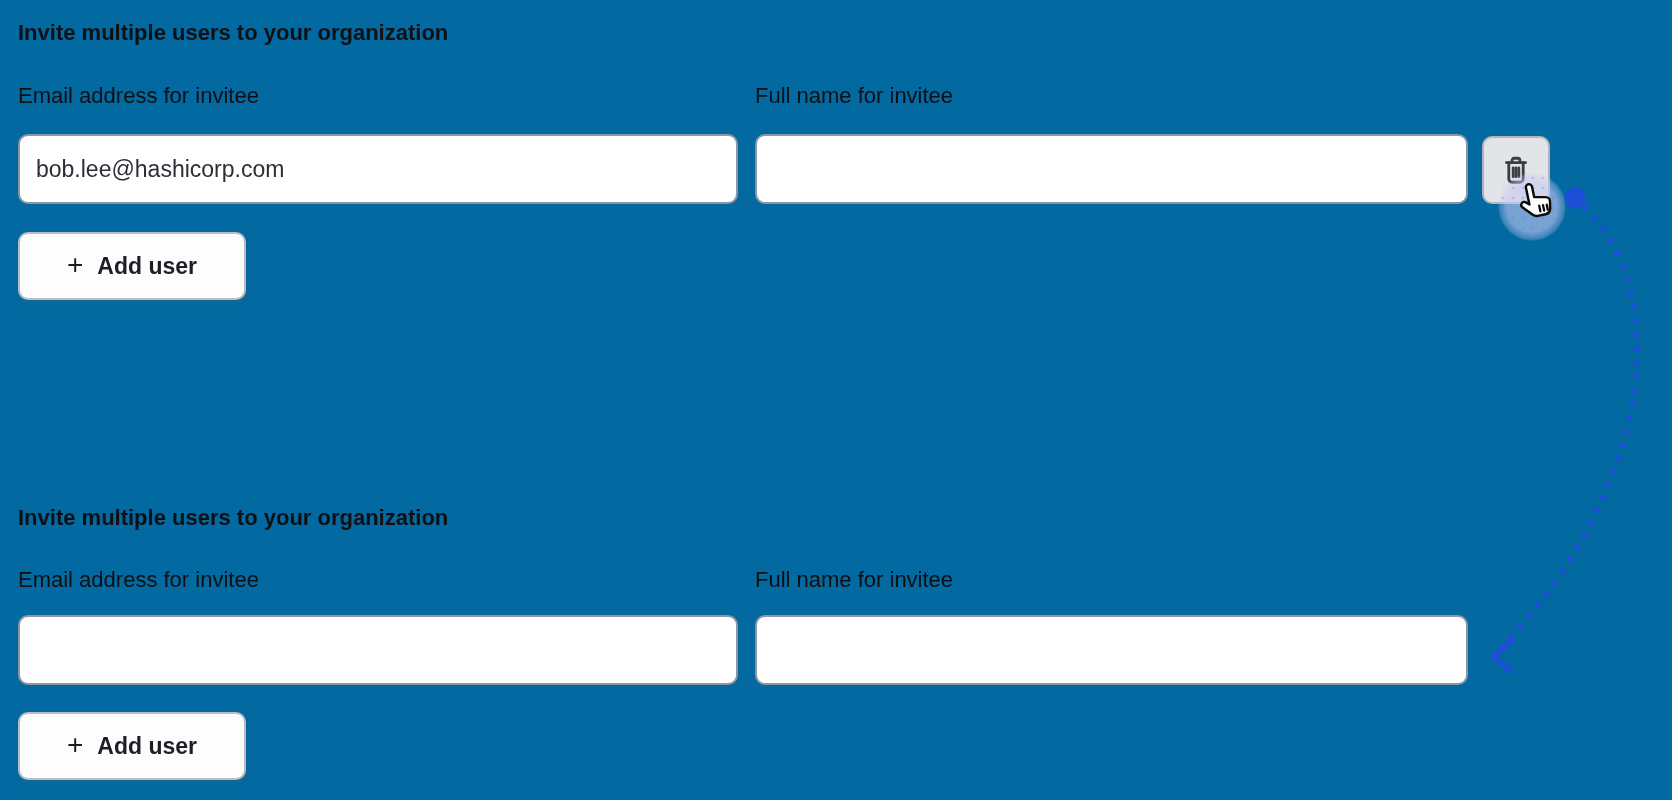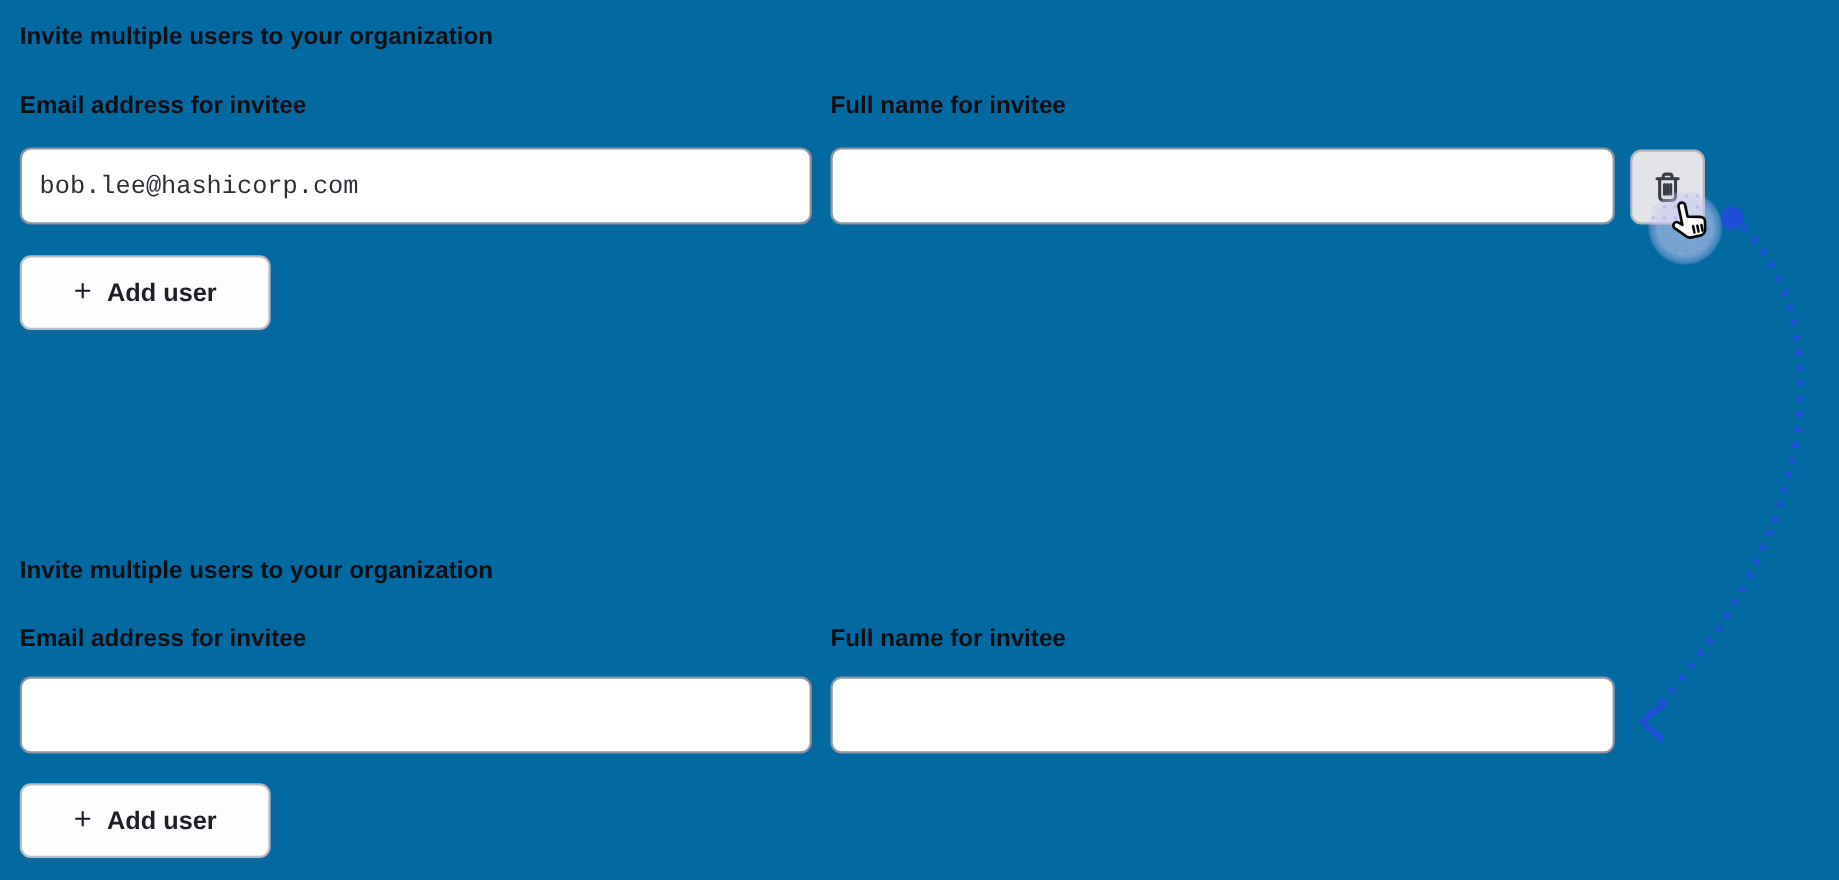--- a/index.html
+++ b/index.html
@@ -15,32 +15,32 @@
   .abs { position: absolute; }
   .heading {
     font-size: 22px;
     font-weight: 700;
     line-height: 1.15;
     color: #0e1014;
     white-space: nowrap;
   }
   .field-label {
     font-size: 22px;
-    font-weight: 700;
+    font-weight: 400;
     line-height: 1.1;
     color: #0e1014;
     white-space: nowrap;
   }
   .text-input {
     box-sizing: border-box;
     height: 70px;
     background: #ffffff;
     border: 2px solid #9095a3;
     border-radius: 10px;
-    font-family: Liberation Mono, monospace;
+    font-family: Liberation Sans, sans-serif;
     font-size: 23px;
     color: #2c2f36;
     padding: 16px 16px;
     outline: none;
   }
   .add-user-btn {
     box-sizing: border-box;
     width: 228px;
     height: 68px;
     display: inline-flex;

